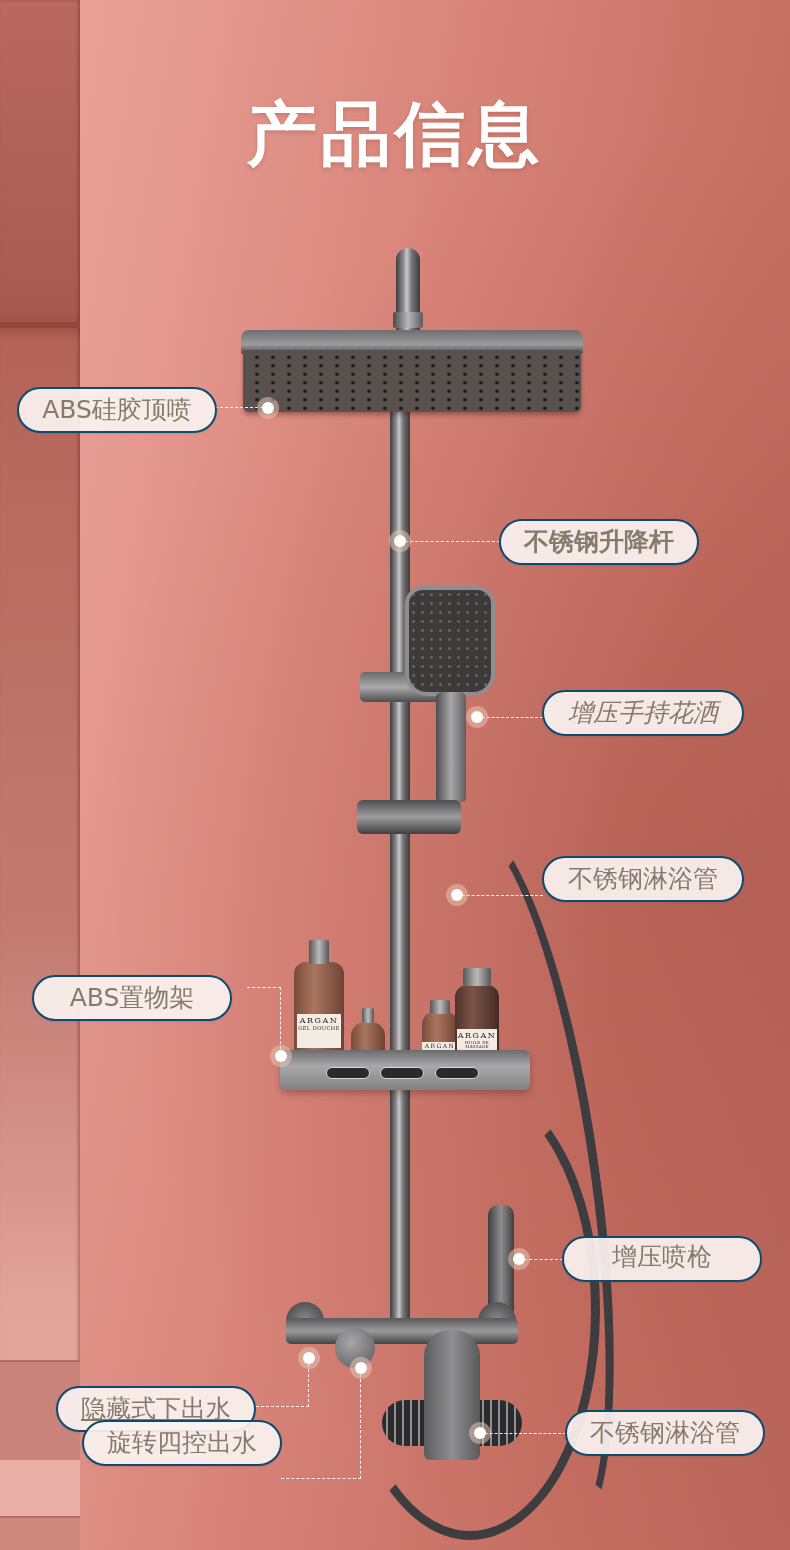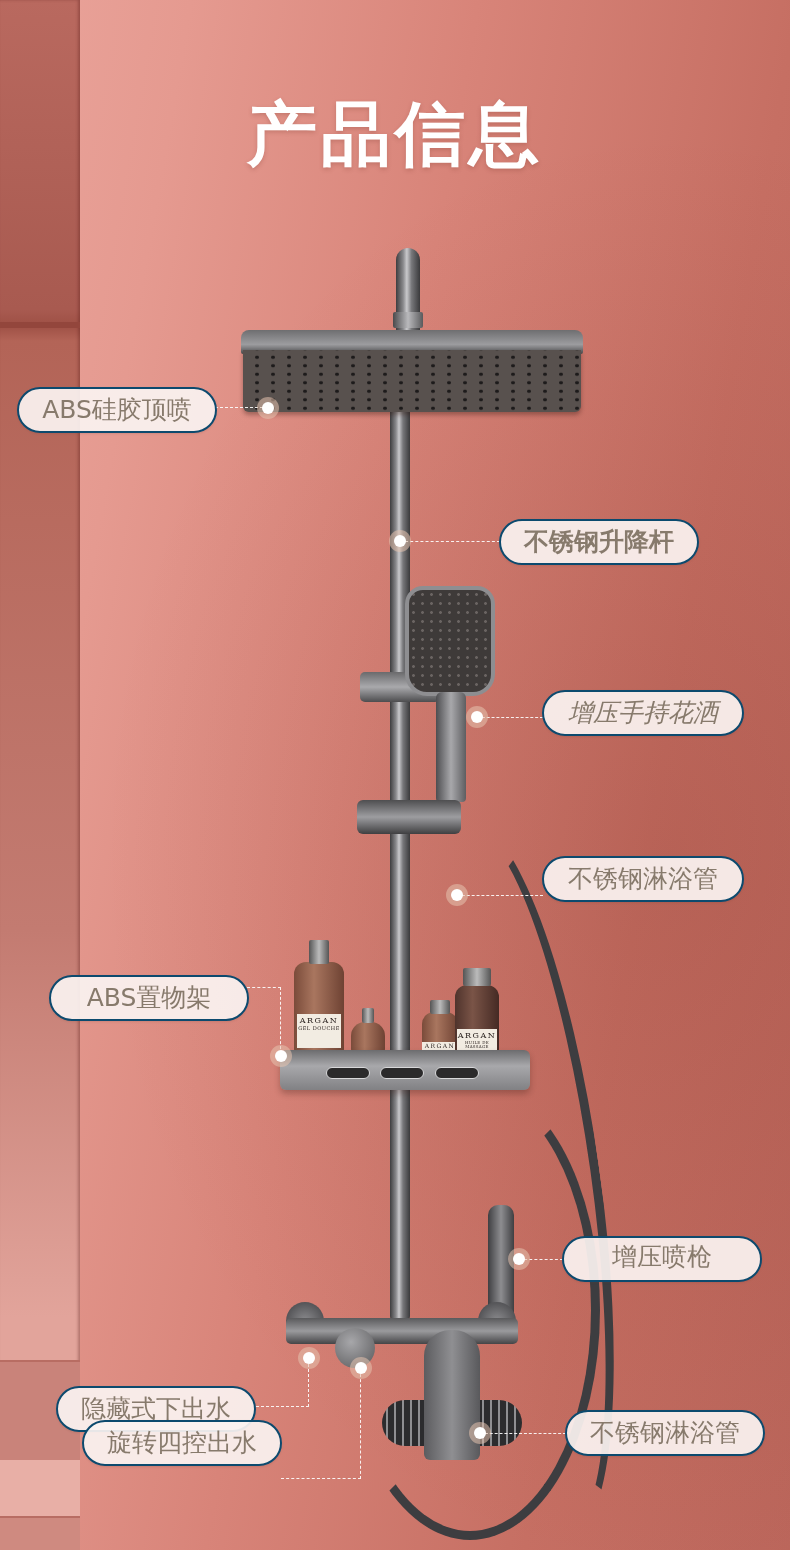--- a/index.html
+++ b/index.html
@@ -193,29 +193,29 @@
 <div class="leader" style="left:477px;top:717px;width:66px;border-top-width:1px;"></div>
 <div class="dot" style="left:477px;top:717px;"></div>
 <div class="pill" style="left:542px;top:690px;width:202px;font-style:italic;">增压手持花洒</div>
 
 <div class="leader" style="left:457px;top:895px;width:86px;border-top-width:1px;"></div>
 <div class="dot" style="left:457px;top:895px;"></div>
 <div class="pill" style="left:542px;top:856px;width:202px;">不锈钢淋浴管</div>
 
 <div class="leader" style="left:247px;top:987px;width:34px;border-top-width:1px;border-right-width:1px;height:67px;"></div>
 <div class="dot" style="left:281px;top:1056px;"></div>
-<div class="pill" style="left:49px;top:975px;width:200px;">ABS置物架</div>
+<div class="pill" style="left:32px;top:975px;width:200px;">ABS置物架</div>
 
 <div class="leader" style="left:519px;top:1259px;width:44px;border-top-width:1px;"></div>
 <div class="dot" style="left:519px;top:1259px;"></div>
 <div class="pill" style="left:562px;top:1236px;width:200px;font-family:Liberation Mono, monospace;">增压喷枪</div>
 
 <div class="leader" style="left:256px;top:1359px;width:53px;height:48px;border-bottom-width:1px;border-right-width:1px;"></div>
 <div class="dot" style="left:309px;top:1358px;"></div>
-<div class="pill" style="left:56px;top:1386px;width:200px;">隐藏式下出水</div>
+<div class="pill" style="left:56px;top:1386px;width:200px;text-decoration:underline;">隐藏式下出水</div>
 
 <div class="leader" style="left:281px;top:1369px;width:80px;height:110px;border-bottom-width:1px;border-right-width:1px;"></div>
 <div class="dot" style="left:361px;top:1368px;"></div>
 <div class="pill" style="left:82px;top:1420px;width:200px;text-align:center;">旋转四控出水</div>
 
 <div class="leader" style="left:480px;top:1433px;width:86px;border-top-width:1px;"></div>
 <div class="dot" style="left:480px;top:1433px;"></div>
 <div class="pill" style="left:565px;top:1410px;width:200px;">不锈钢淋浴管</div>
 
 </body></html>

